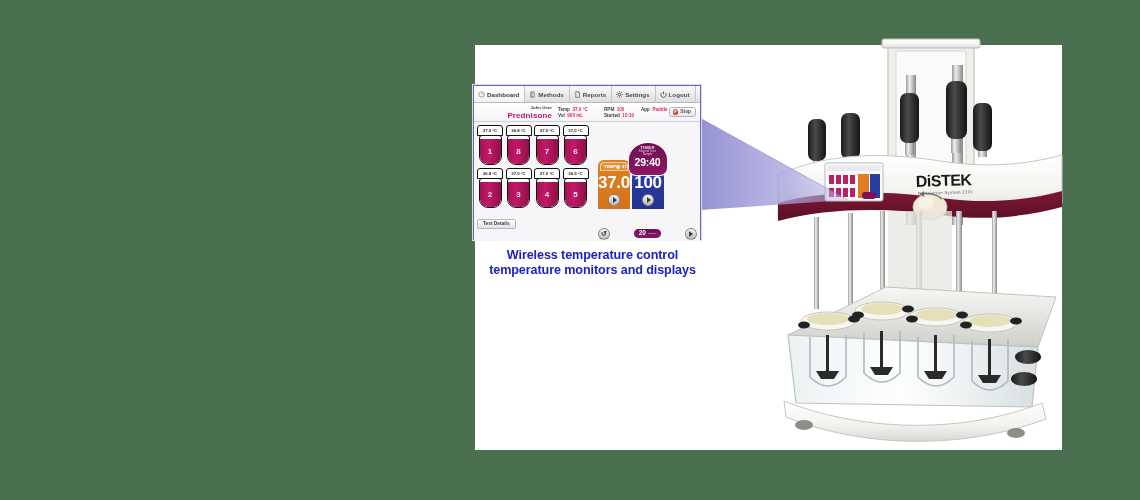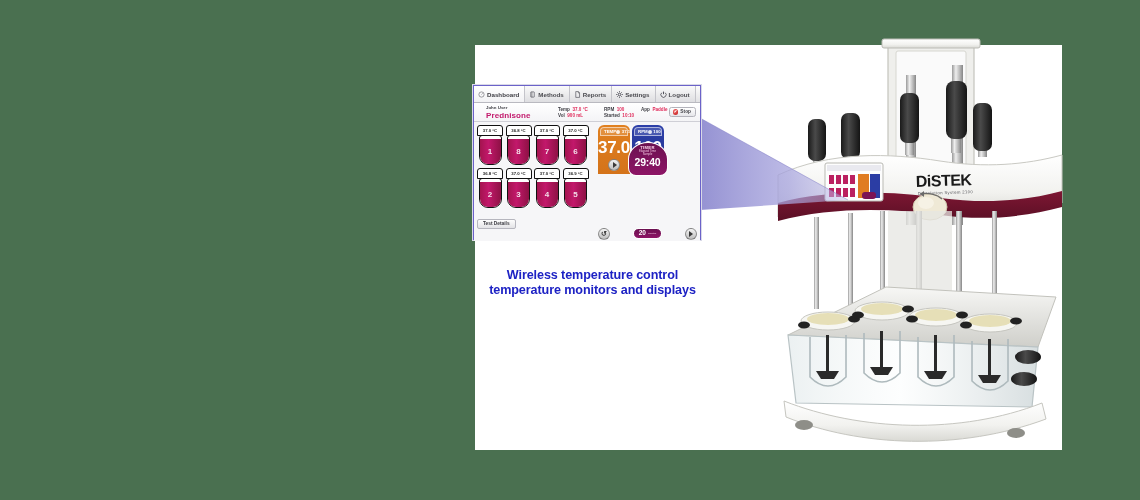--- a/index.html
+++ b/index.html
@@ -109,21 +109,21 @@
     margin-top:1px; display:inline-block;
     padding:1.5px 5px;
     font-size:4.8px; font-weight:bold; color:#3c3c42;
     background:linear-gradient(#fdfdfd,#e3e3e6);
     border:1px solid #b6b6be; border-radius:2px;
   }
 
   
   .gaugezone { flex:1; position:relative; }
   .gaugerow { display:flex; gap:2px; }
-  .gauge { width:32px; border-radius:6px 6px 0 0; position:relative; }
+  .gauge { width:32px; border-radius:6px 6px 0 0; position:relative;margin-top:35px; }
   .gauge.temp { background:linear-gradient(#e08020,#d4731a); }
   .gauge.rpm  { background:linear-gradient(#2c3fa8,#23338f); }
   .gcap {
     height:9px; margin:2px 2px 0 2px; border-radius:4px 4px 0 0;
     display:flex; align-items:center; justify-content:space-between;
     padding:0 3px; background:rgba(255,255,255,.14);
     border:.8px solid rgba(255,255,255,.55);
     font-size:4.4px; font-weight:bold; color:#fff;
   }
   .gset { display:flex; align-items:center; gap:1.5px; }
@@ -170,21 +170,21 @@
     height:11px; padding:0 5px; border-radius:6px;
     background:linear-gradient(#6b1050,#8d1566);
     border:1px solid #fff;
     display:flex; align-items:center; justify-content:center; gap:2px;
   }
   .speedval { font-size:6.5px; font-weight:bold; color:#fff; line-height:1;}
   .speedsub { font-size:2.4px; color:#eec0de; }
 
   
   #caption {
-    position:absolute; left:475px; top:268px; width:235px;
+    position:absolute; left:475px; top:248px; width:235px;
     text-align:center;
     font-size:12.6px; font-weight:bold; line-height:15px;
     color:#1d22c4; letter-spacing:-.1px;
   }
 
   
   #beam { position:absolute; left:700px; top:118px; width:150px; height:110px; }
 
   
   #machine { position:absolute; left:770px; top:35px; width:300px; height:420px; }
@@ -409,21 +409,21 @@
           <svg viewBox="0 0 24 24" width="7" height="7">
               <path d="M12 2 v9" stroke="#30303a" stroke-width="2.8" fill="none"></path>
               <path d="M6 6 a9 9 0 1 0 12 0" stroke="#30303a" stroke-width="2.4" fill="none"></path>
             </svg>
         </span>
         <span>Logout</span>
       </div>
     </div>
 
     <div class="infostrip">
-      <div class="blk" style="left:12px; top:2px; text-align:left; width:66px;">
+      <div class="blk" style="left:12px; top:2px; text-align:right; width:66px;">
         <div class="user">John User</div>
         <div class="drug">Prednisone</div>
       </div>
       <div class="blk" style="left:84px; top:4px;">
         <div class="kv">
             <span class="lbl">Temp</span>
             <span class="val">37.0 °C</span>
           </div>
         <div class="kv">
             <span class="lbl">Vol</span>

